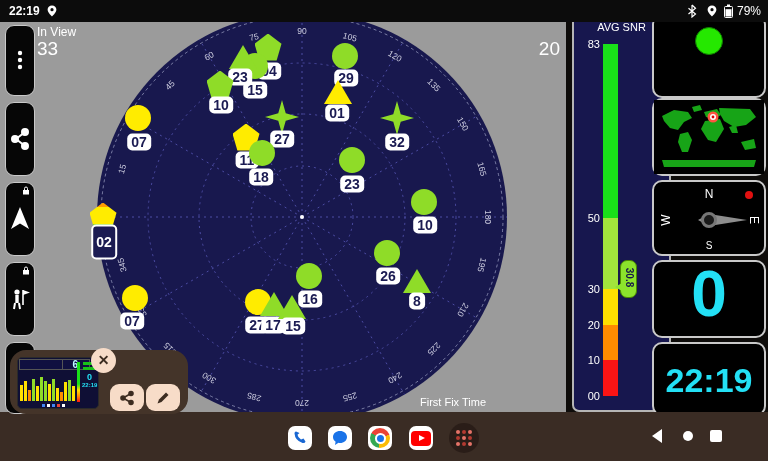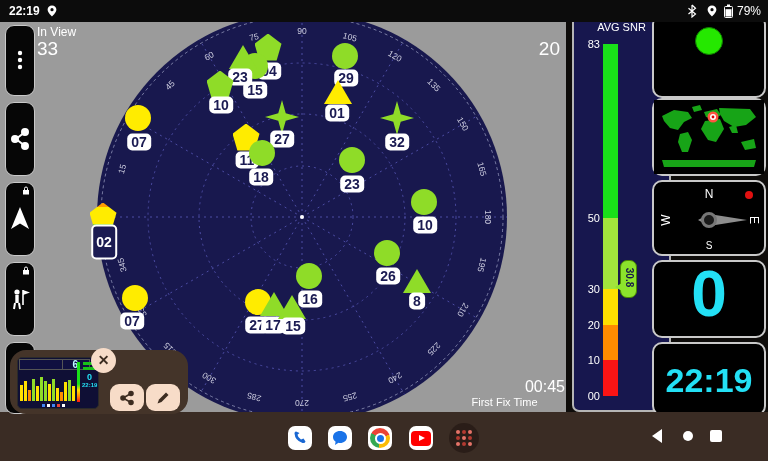--- a/index.html
+++ b/index.html
@@ -200,22 +200,21 @@
           <div class="sat-label" style="left: 257px; top: 325px;">27</div>
           <div class="sat triangle c-g" style="left: 260px; top: 292px; width: 28px; height: 24px;"></div>
           <div class="sat-label" style="left: 273px; top: 325px;">17</div>
           <div class="sat triangle c-g" style="left: 278px; top: 295px; width: 28px; height: 24px;"></div>
           <div class="sat-label" style="left: 293px; top: 326px;">15</div>
         </div>
 
       <div class="overlay-txt ov-small" style="left:37px;top:25px">In View</div>
       <div class="overlay-txt ov-big" style="left:37px;top:38px">33</div>
       <div class="overlay-txt ov-big" style="left:440px;top:38px;width:120px;text-align:right">20</div>
-      <div class="overlay-txt" style="left:420px;top:378px;width:145px;text-align:right;font-size:16px">00:45</div>
-      <div class="overlay-txt" style="left:432px;top:396px;width:145px;text-align:center;font-size:11px">First Fix Time</div>
+      <div class="overlay-txt" style="left:420px;top:396px;width:145px;text-align:left;font-size:11px">First Fix Time</div>
     </div>
   </div>
 
   <div class="side-btn" style="top:25px;height:69px">
     <svg width="28" height="69">
       <circle cx="14" cy="27" r="2.2" fill="#fff"></circle>
         <circle cx="14" cy="34" r="2.2" fill="#fff"></circle>
         <circle cx="14" cy="41" r="2.2" fill="#fff"></circle>
     </svg>
   </div>

